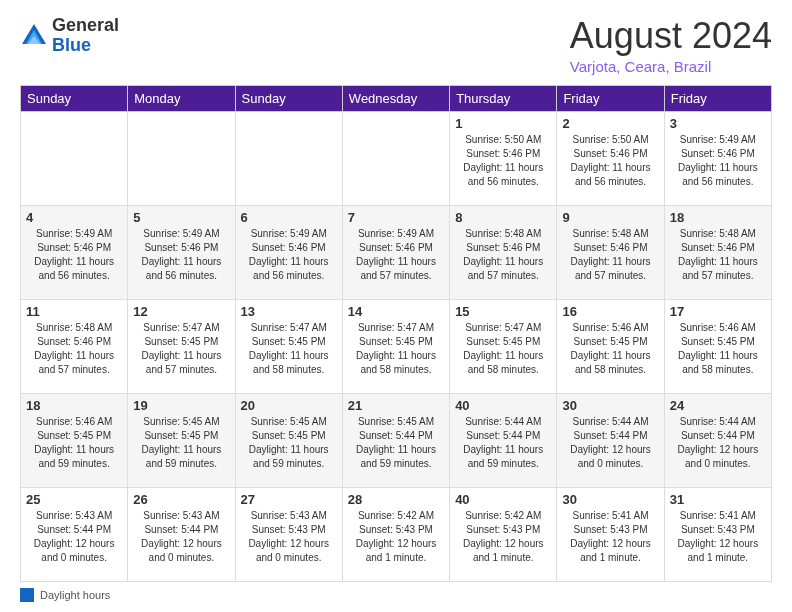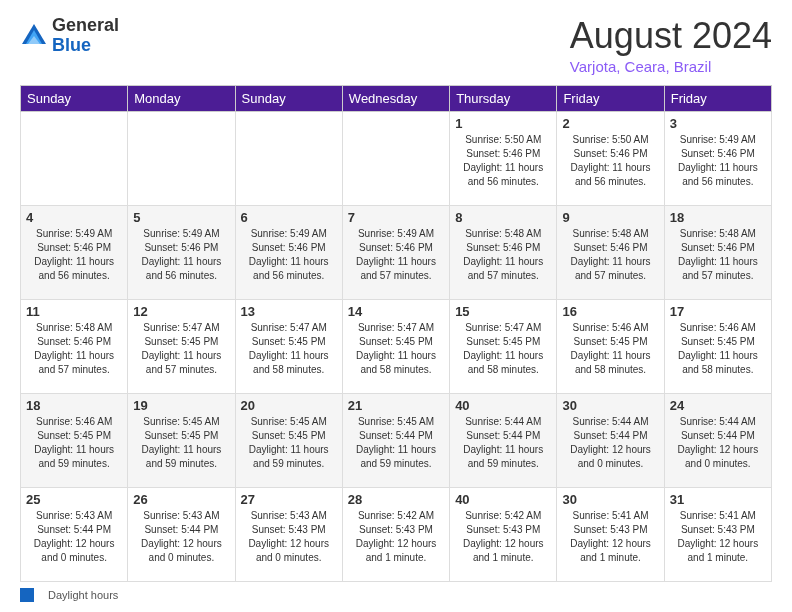--- a/index.html
+++ b/index.html
@@ -94,21 +94,21 @@
     }
     .empty-cell {
       background: #fff !important;
     }
     .footer {
       margin-top: 6px;
       font-size: 11px;
       color: #555;
       display: flex;
       align-items: center;
-      gap: 14px;
+      gap: 6px;
     }
     .footer-box {
       width: 14px;
       height: 14px;
       background: #1565c0;
       display: inline-block;
     }
   </style>
 </head>
 <body>

